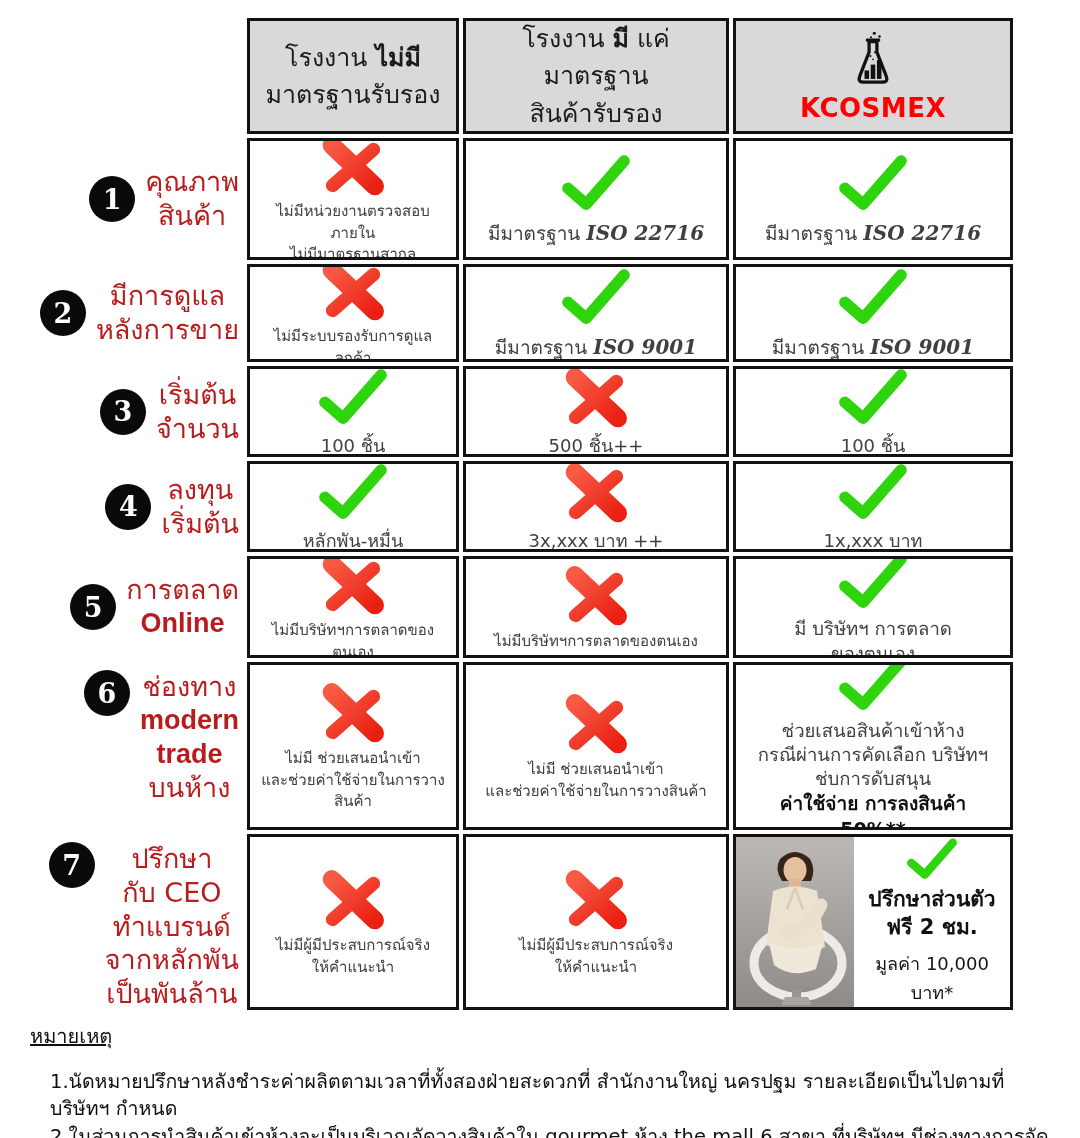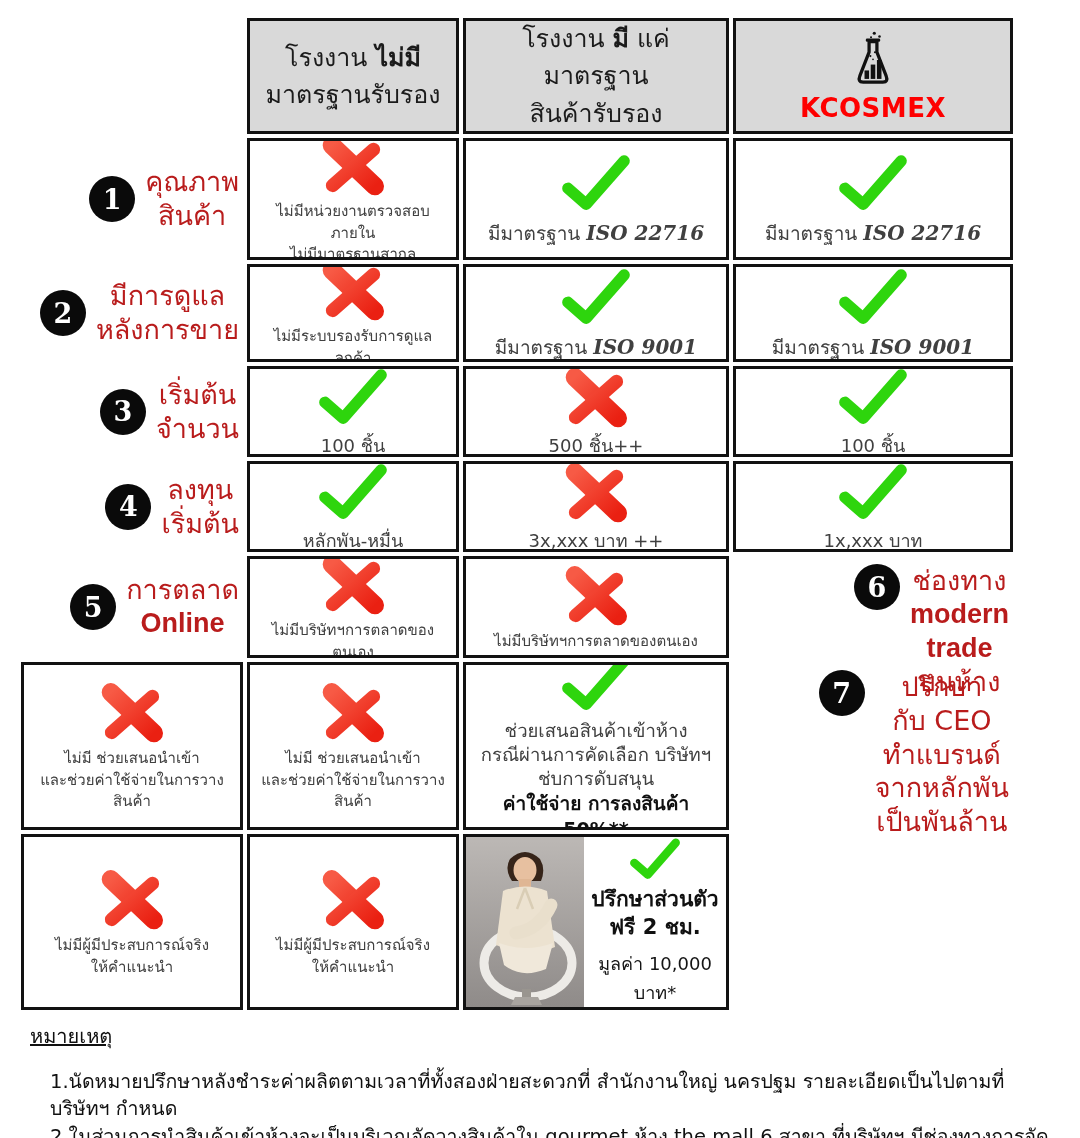--- a/index.html
+++ b/index.html
@@ -228,20 +228,27 @@
         <use href="#mark-cross"></use>
       </svg>
     <div class="ctext sm">ไม่มีบริษัทฯการตลาดของตนเอง</div>
   </div>
   <div class="cell">
     <svg class="mark">
         <use href="#mark-cross"></use>
       </svg>
     <div class="ctext sm">ไม่มีบริษัทฯการตลาดของตนเอง</div>
   </div>
+  <div class="cell">
+    <svg class="mark">
+        <use href="#mark-check"></use>
+      </svg>
+    <div class="ctext md">มี บริษัทฯ การตลาด
+ของตนเอง</div>
+  </div>
 
   <div class="lcell top">
     <div class="badge">6</div>
     <div class="ltext">
       <span class="ln">ช่องทาง</span>
       <span class="ln en">modern</span>
       <span class="ln en">trade</span>
       <span class="ln">บนห้าง</span>
     </div>
   </div>

